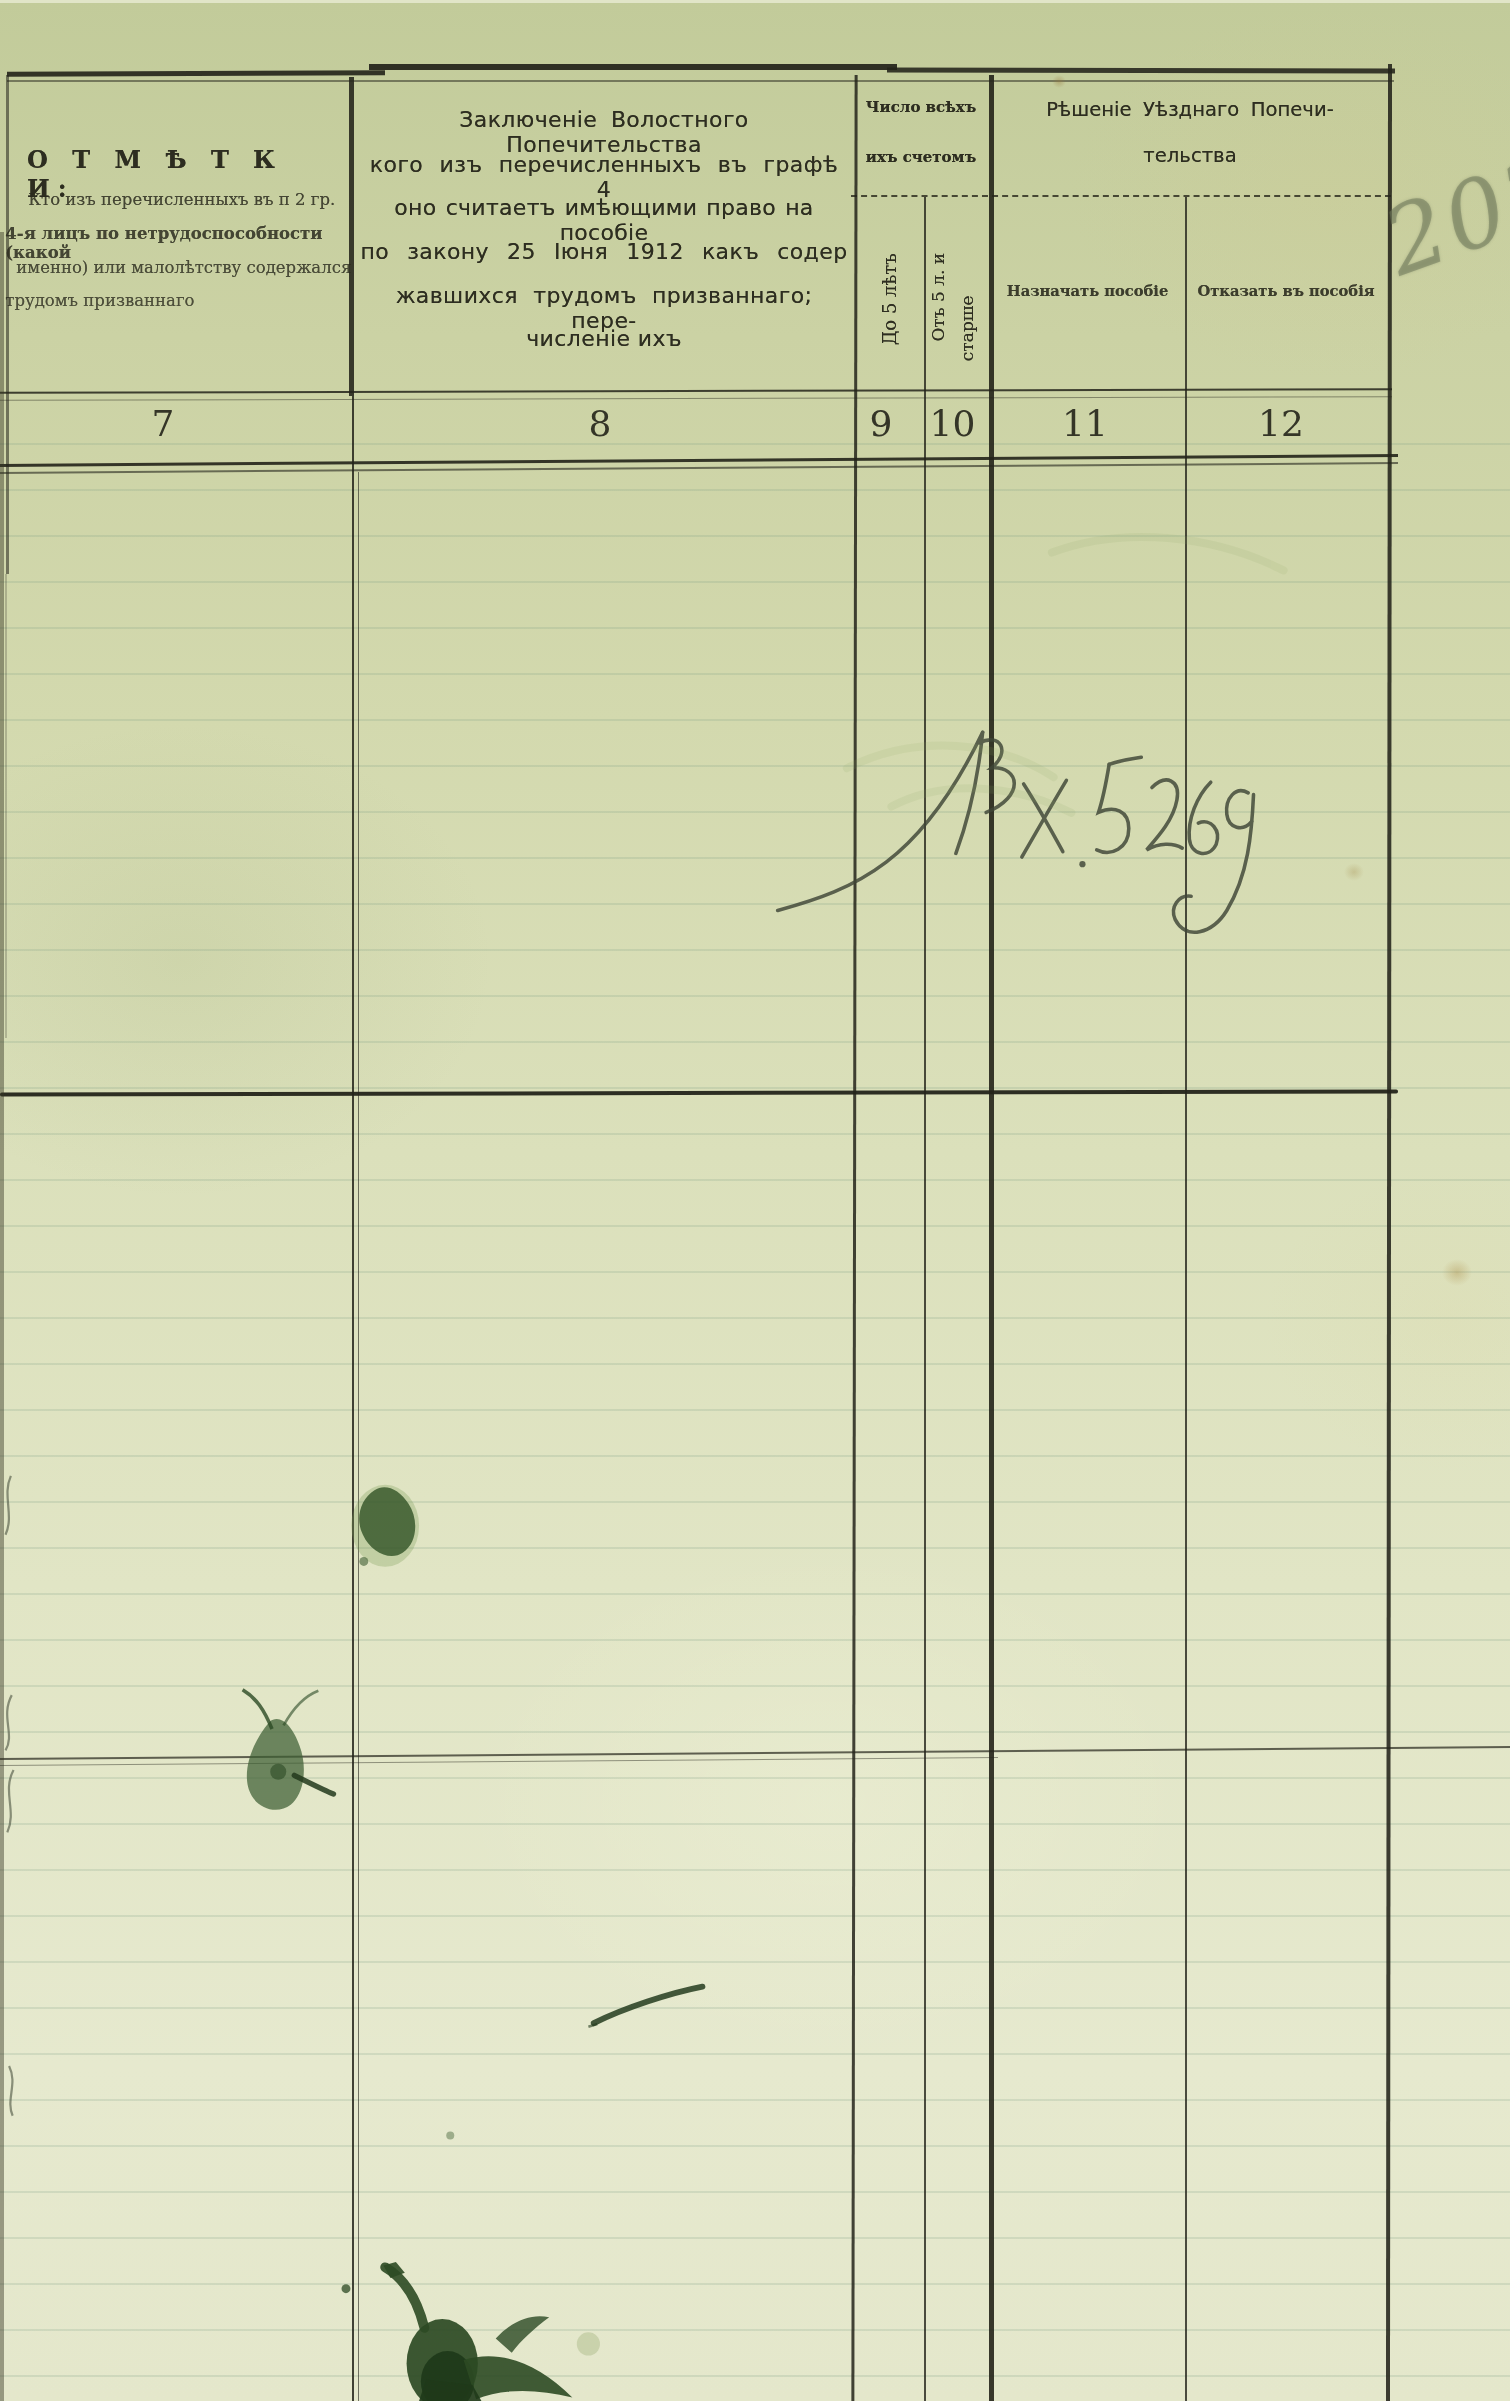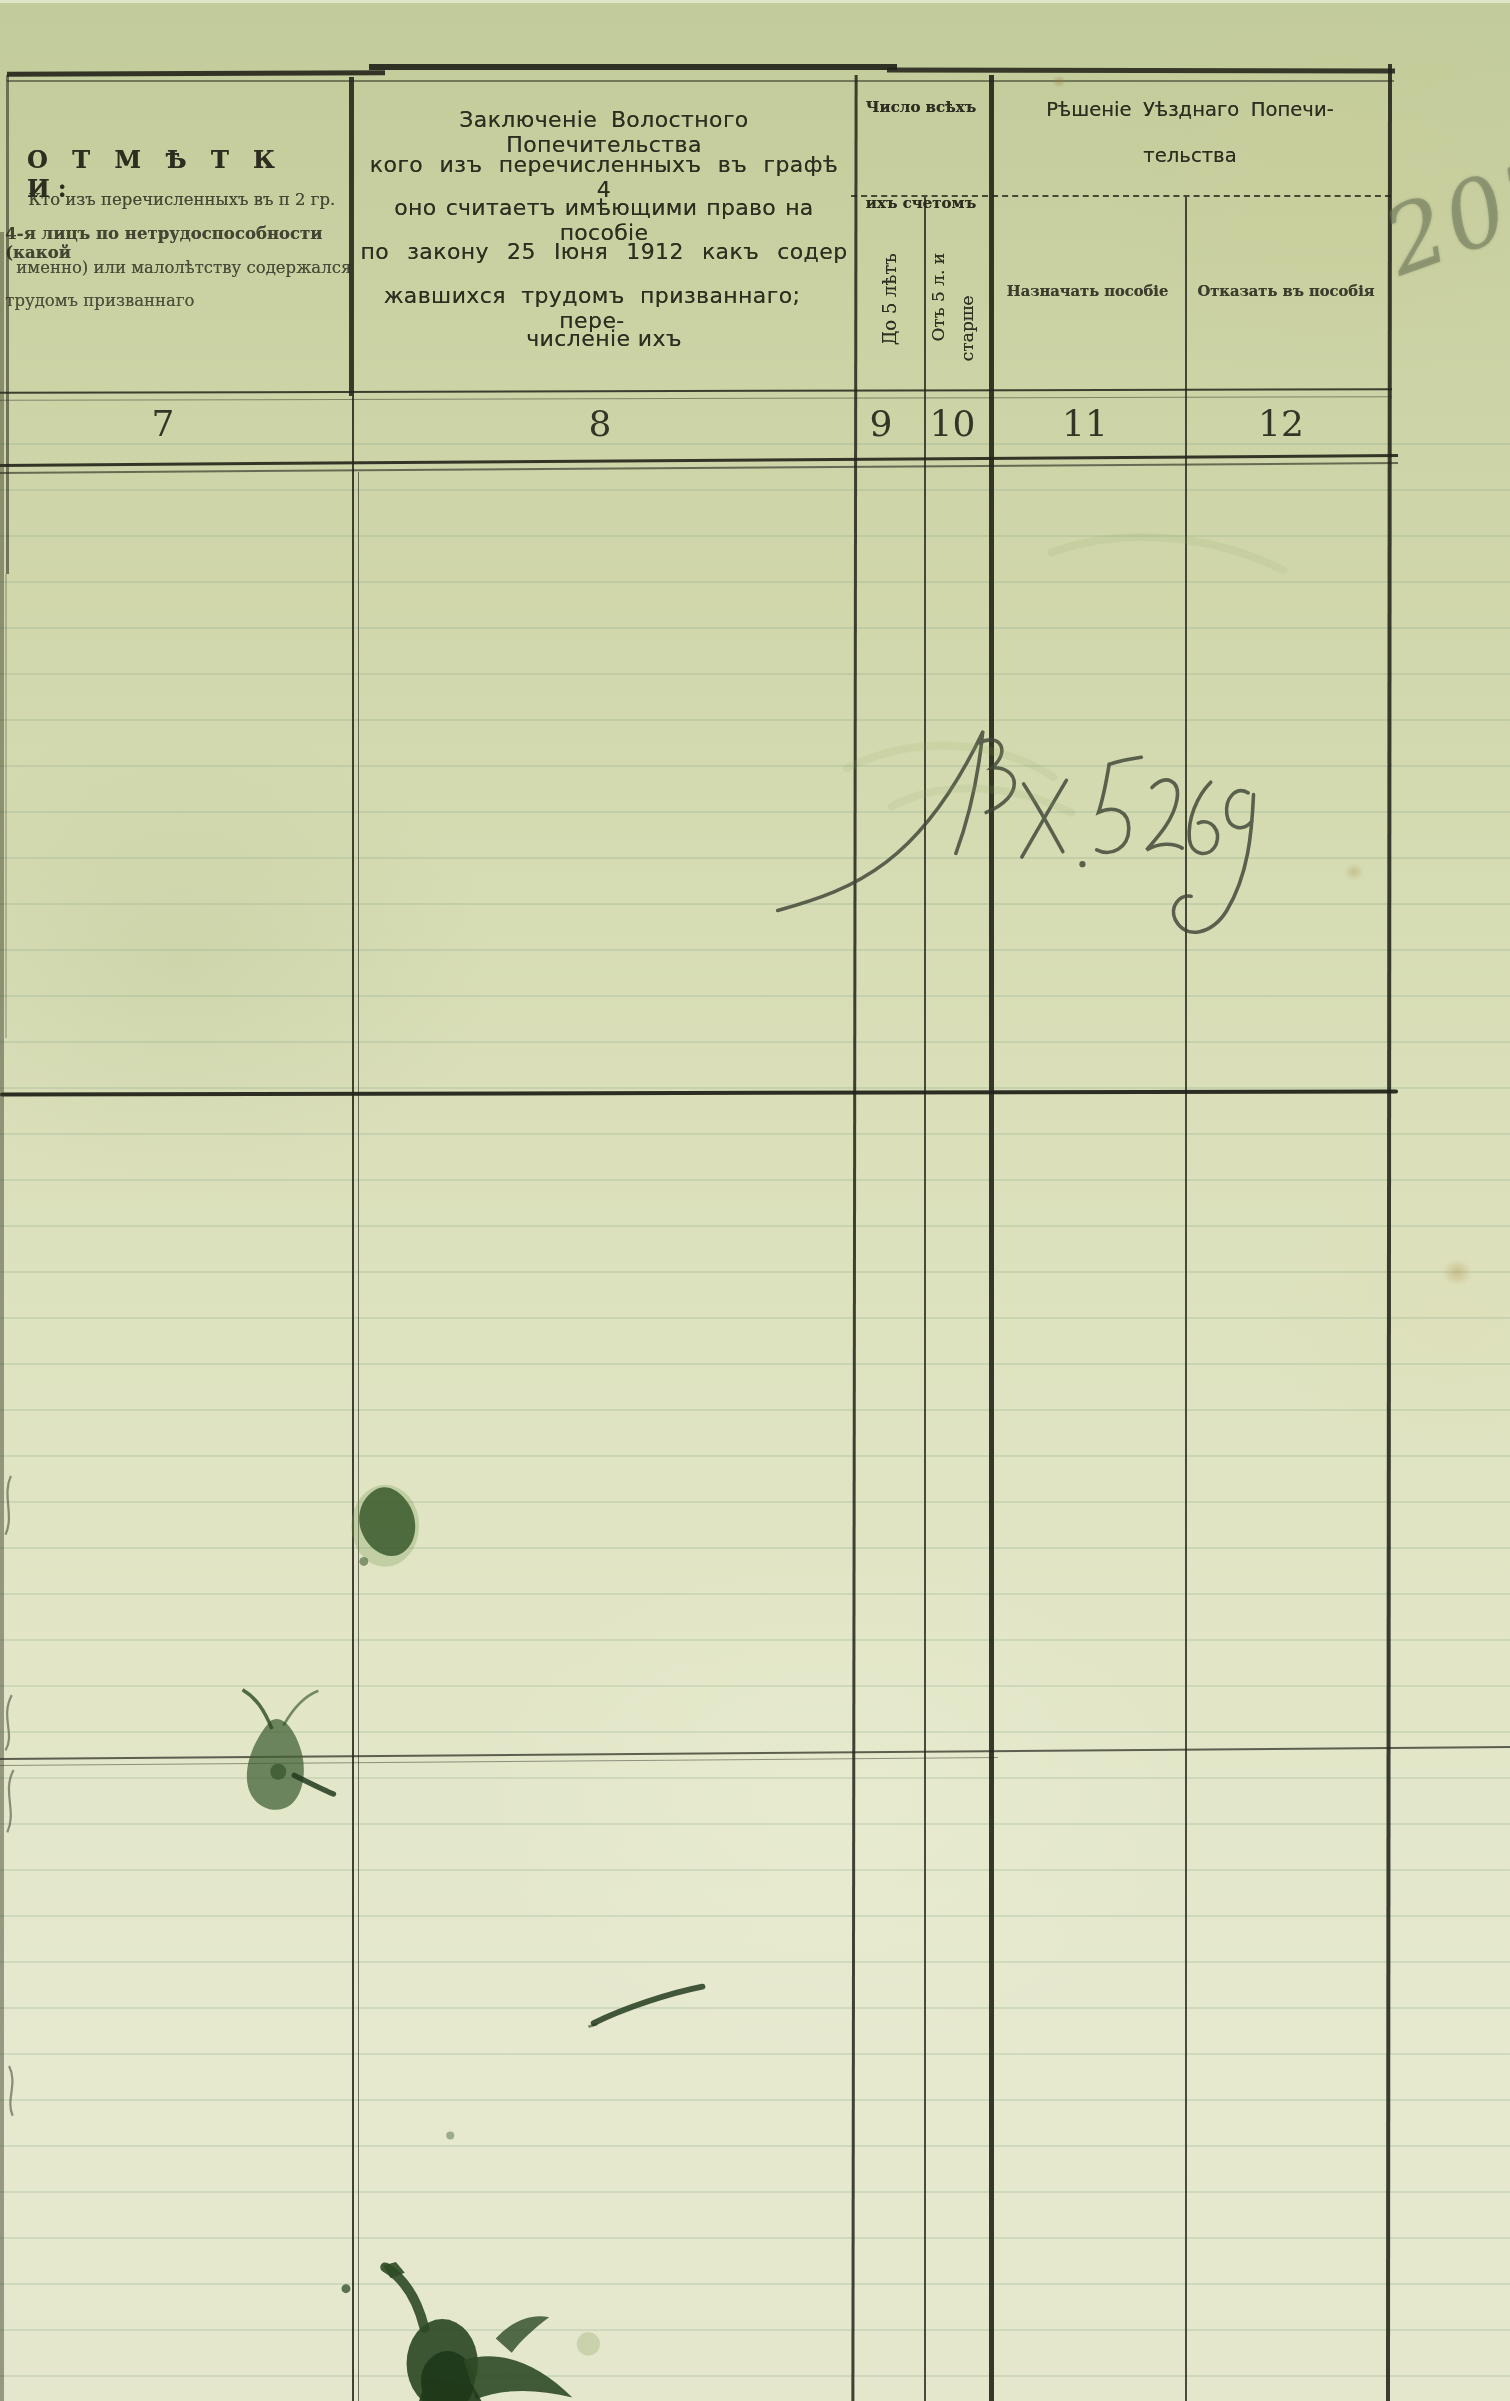--- a/index.html
+++ b/index.html
@@ -73,26 +73,26 @@
   <div class="print serif" style="position:absolute;left:27px;top:145px;width:294px;font-size:24px;font-weight:bold;letter-spacing:8px;">О Т М Ѣ Т К И:</div>
   <div class="print serif" style="position:absolute;left:5.3px;top:190px;width:339px;font-size:16.5px;text-indent:23px;opacity:.85;">Кто изъ перечисленныхъ въ п 2 гр.</div>
   <div class="print serif" style="position:absolute;left:5.3px;top:224px;width:346px;font-size:16.5px;opacity:.85;font-weight:bold;">4-я лицъ по нетрудоспособности (какой</div>
   <div class="print serif" style="position:absolute;left:5.3px;top:258px;width:346px;font-size:16.5px;opacity:.82;text-align:right;">именно) или малолѣтству содержался</div>
   <div class="print serif" style="position:absolute;left:5.3px;top:291px;width:346px;font-size:16.5px;opacity:.8;">трудомъ призваннаго</div>
 
   <div class="print sans ctr" style="position:absolute;left:360px;top:107px;width:488px;font-size:22px;word-spacing:6.2px;letter-spacing:0.4px;">Заключеніе Волостного Попечительства</div>
   <div class="print sans ctr" style="position:absolute;left:360px;top:152px;width:488px;font-size:22px;word-spacing:9px;letter-spacing:0.4px;">кого изъ перечисленныхъ въ графѣ 4</div>
   <div class="print sans ctr" style="position:absolute;left:360px;top:195px;width:488px;font-size:22px;word-spacing:1.8px;letter-spacing:0.3px;">оно считаетъ имѣющими право на пособіе</div>
   <div class="print sans ctr" style="position:absolute;left:360px;top:239px;width:488px;font-size:22px;word-spacing:10.7px;letter-spacing:0.4px;">по закону 25 Іюня 1912 какъ содер</div>
-  <div class="print sans ctr" style="position:absolute;left:348px;top:283px;width:488px;font-size:22px;word-spacing:8px;letter-spacing:0.4px;">жавшихся трудомъ призваннаго; пере-</div>
+  <div class="print sans ctr" style="position:absolute;left:360px;top:283px;width:488px;font-size:22px;word-spacing:8px;letter-spacing:0.4px;">жавшихся трудомъ призваннаго; пере-</div>
   <div class="print sans ctr" style="position:absolute;left:360px;top:326px;width:488px;font-size:22px;letter-spacing:0.4px;">численіе ихъ</div>
 
   <div class="print serif ctr" style="position:absolute;left:856px;top:98px;width:130px;font-size:15px;font-weight:bold;opacity:.85;"></div>
   <div class="print serif ctr" style="position:absolute;left:856px;top:98px;width:130px;font-size:15px;font-weight:bold;">Число всѣхъ</div>
-  <div class="print serif ctr" style="position:absolute;left:856px;top:148px;width:130px;font-size:15px;font-weight:bold;margin-top:46px;">ихъ счетомъ</div>
+  <div class="print serif ctr" style="position:absolute;left:856px;top:148px;width:130px;font-size:15px;font-weight:bold;">ихъ счетомъ</div>
 
   <div class="vtext print serif" style="left:792px;top:285px;width:196px;font-size:18px;">До 5 лѣтъ</div>
   <div class="vtext print serif" style="left:845px;top:283px;width:187px;font-size:17px;">Отъ 5 л. и</div>
   <div class="vtext print serif" style="left:874px;top:314px;width:187px;font-size:17px;">старше</div>
 
   <div class="print sans ctr" style="position:absolute;left:994px;top:98px;width:392px;font-size:19.6px;word-spacing:5.3px;">Рѣшеніе Уѣзднаго Попечи-</div>
   <div class="print sans ctr" style="position:absolute;left:994px;top:144px;width:392px;font-size:19.6px;">тельства</div>
 
   <div class="print serif ctr" style="position:absolute;left:991px;top:282px;width:193px;font-size:14.7px;font-weight:bold;opacity:.9;">Назначать пособіе</div>
   <div class="print serif ctr" style="position:absolute;left:1187px;top:282px;width:198px;font-size:14.7px;font-weight:bold;opacity:.9;">Отказать въ пособія</div>

